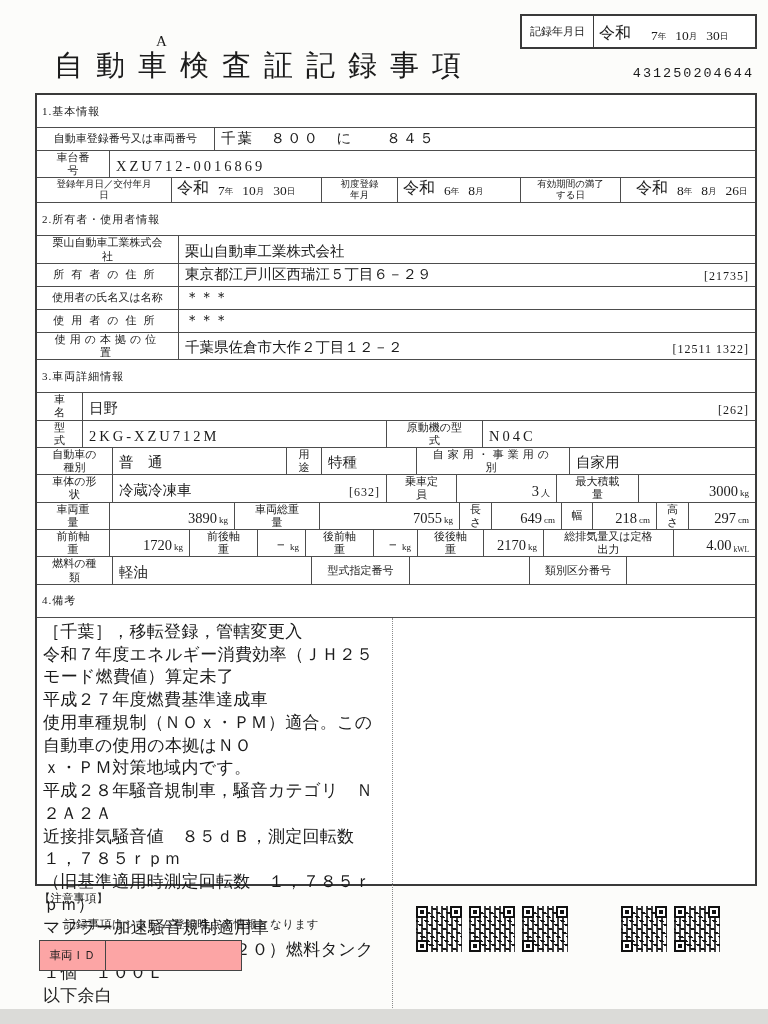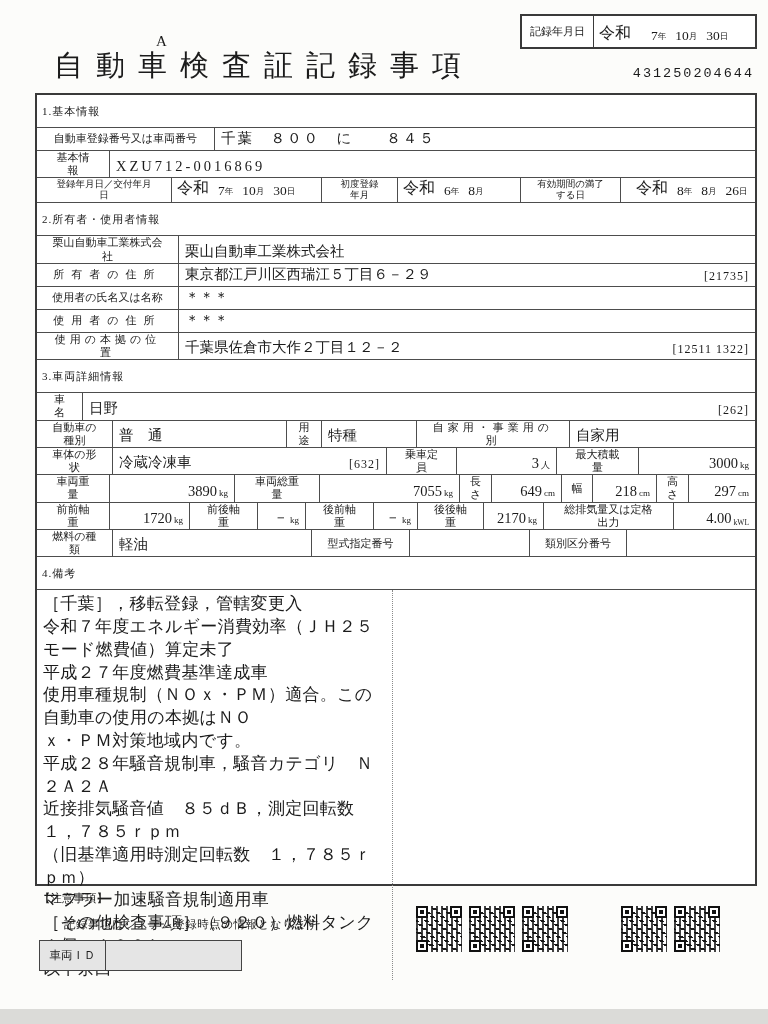--- a/index.html
+++ b/index.html
@@ -38,21 +38,21 @@
   .era { font-size:16px; }
   .dn  { font-size:13.5px; margin-left:9px; }
   .du  { font-size:8.5px; padding-bottom:1px; }
 
   
   .remarks-left { width:356px; border-right:1px dotted #8a8a8a; font-size:17px; line-height:1.34; padding:3px 4px 0 6px; white-space:pre-line; letter-spacing:0.3px; }
 
   
   .notes-h { position:absolute; top:891px; left:39px; font-size:11.5px; }
   .notes-l { position:absolute; top:917px; left:64px; font-size:11.5px; letter-spacing:0.5px; }
-  .vid-box { position:absolute; top:940px; left:39px; width:203px; height:31px; border:1.5px solid #444; display:flex; background:#e5e5e5; }
+  .vid-box { position:absolute; top:940px; left:39px; width:203px; height:31px; border:1.5px solid #444; display:flex; background:#fca5a5; }
   .vid-box .lblc { width:66px; border-right:1px solid #444; display:flex; align-items:center; justify-content:center; font-size:11.5px; }
   .vid-box .v { flex:1; display:flex; align-items:flex-end; font-size:13.5px; letter-spacing:2px; padding:0 4px 2px; }
 
   .qr-row { position:absolute; display:flex; gap:7px; }
   .qr { width:46px; height:46px; position:relative; background:
         repeating-linear-gradient(90deg, rgba(17,17,17,.8) 0 2px, transparent 2px 5px),
         repeating-linear-gradient(0deg, #fff 0 2px, transparent 2px 4px),
         repeating-linear-gradient(45deg, #1a1a1a 0 3px, #fff 3px 7px); }
   .qr i { position:absolute; width:12px; height:12px; border:2px solid #111; background:#fff; }
   .qr i::after { content:""; position:absolute; inset:2px; background:#111; }
@@ -85,21 +85,21 @@
   <div class="main">
 
     <div class="row h17 sec">1.基本情報</div>
 
     <div class="row h33">
       <div class="lbl" style="width:178px">自動車登録番号又は車両番号</div>
       <div class="val sp2 grow">千葉　８００　に　　８４５</div>
     </div>
 
     <div class="row h33">
-      <div class="lbl" style="width:73px">基本情報</div>
+      <div class="lbl" style="width:73px">車台番号</div>
       <div class="val sp3 grow">XZU712-0016869</div>
     </div>
 
     <div class="row h25">
       <div class="lbl tiny" style="width:135px">登録年月日／交付年月日</div>
       <div class="dval mid" style="width:150px">
         <span class="era">令和</span>
         <span class="dn">7</span>
           <span class="du">年</span>
         <span class="dn">10</span>
@@ -163,20 +163,26 @@
     <div class="row h17 sec">3.車両詳細情報</div>
 
     <div class="row h29">
       <div class="lbl" style="width:46px">車名</div>
       <div class="val grow">
         <span>日野</span>
         <span class="tag">[262]</span>
       </div>
     </div>
 
+    <div class="row h30">
+      <div class="lbl" style="width:46px">型式</div>
+      <div class="val sp3 mid" style="width:304px">2KG-XZU712M</div>
+      <div class="lbl" style="width:96px">原動機の型式</div>
+      <div class="val sp3 grow">N04C</div>
+    </div>
 
     <div class="row h30">
       <div class="lbl" style="width:76px">自動車の種別</div>
       <div class="val mid" style="width:174px">普　通</div>
       <div class="lbl" style="width:35px">用途</div>
       <div class="val mid" style="width:95px">特種</div>
       <div class="lbl ls4" style="width:153px">自家用・事業用の別</div>
       <div class="val grow">自家用</div>
     </div>
 

